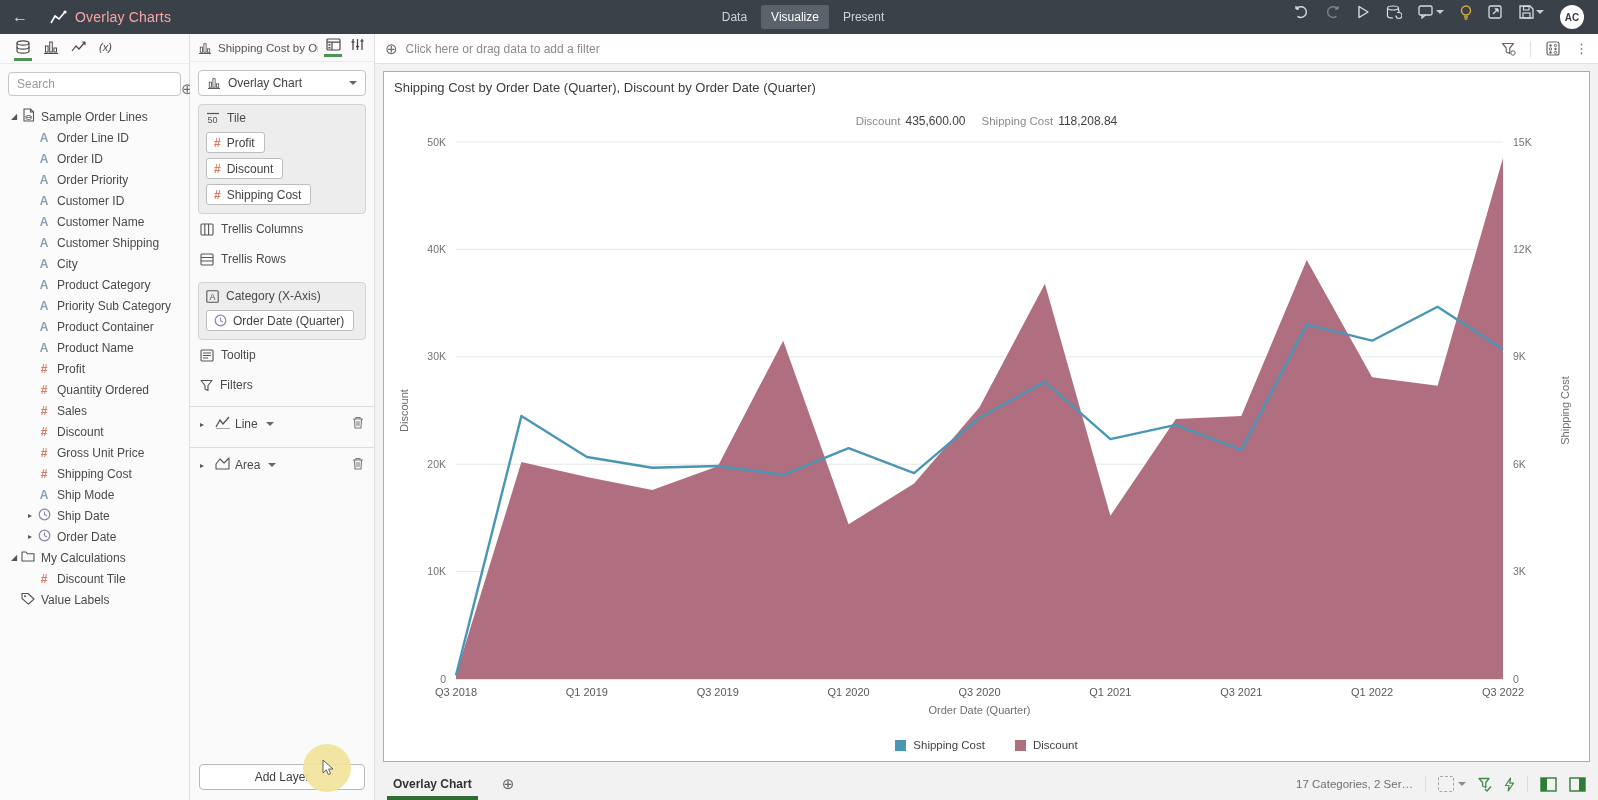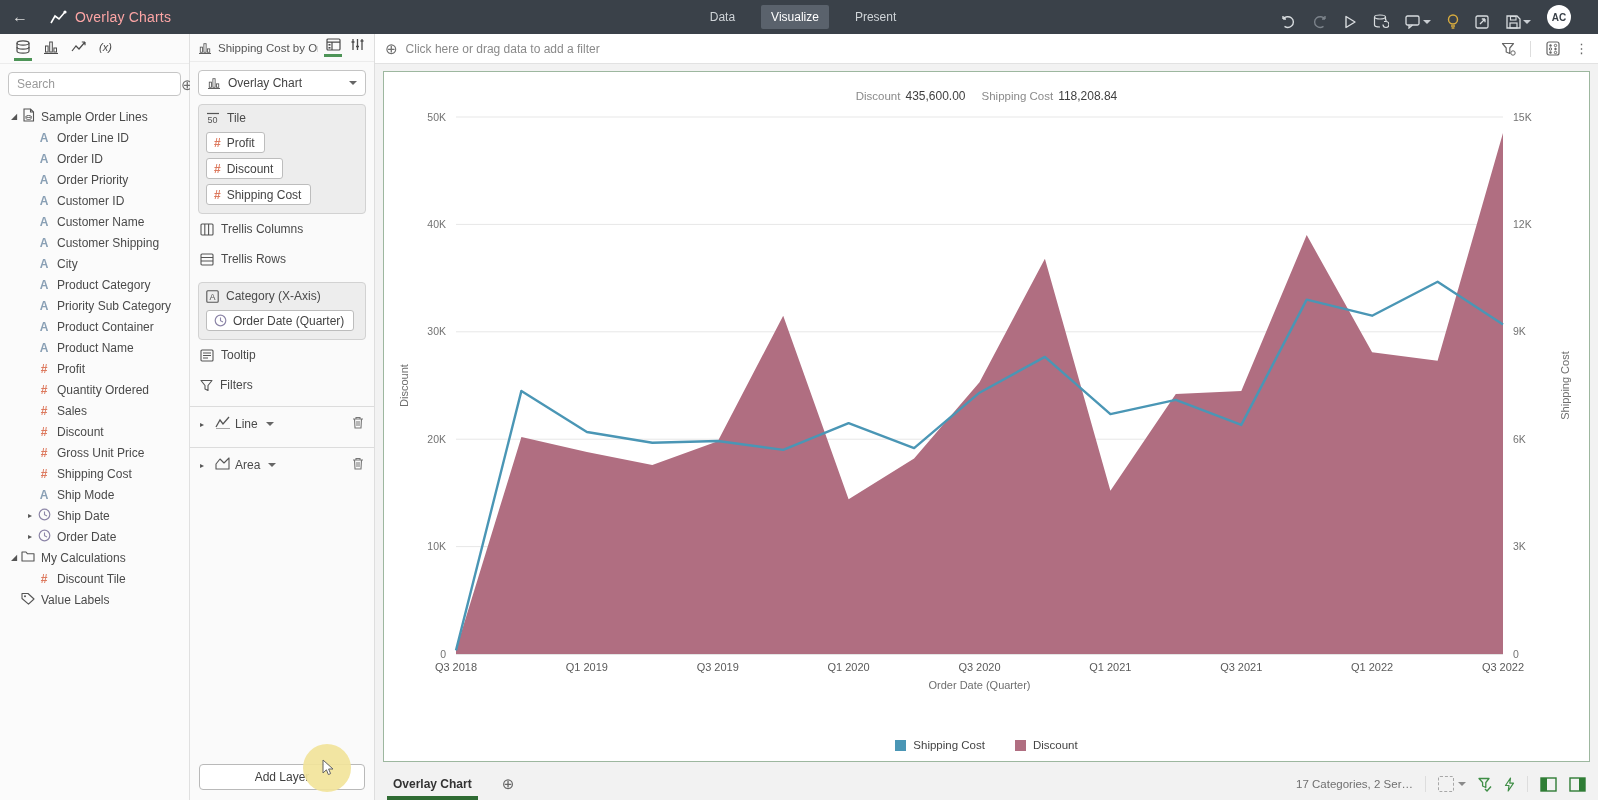--- a/index.html
+++ b/index.html
@@ -4,39 +4,39 @@
 <style>
   * { margin:0; padding:0; box-sizing:border-box; }
   html,body { width:1598px; height:800px; overflow:hidden;
     font-family:"Liberation Sans", sans-serif; background:#f2f2f2; color:#444; }
 
   
   .app-header { height:34px; background:#3a4149; display:flex; align-items:center; color:#e8e8e8; position:relative; }
   .back-btn { width:40px; text-align:center; font-size:16px; color:#dcdcdc; cursor:pointer; }
   .app-logo { margin-left:10px; display:flex; align-items:center; }
   .app-title { margin-left:8px; font-size:14px; color:#fca5a5; letter-spacing:.2px; }
-  .header-tabs { position:absolute; left:8px; right:0; display:flex; justify-content:center; gap:16px; pointer-events:none; }
+  .header-tabs { position:absolute; left:8px; right:0; display:flex; justify-content:center; gap:4px; pointer-events:none; }
   .header-tab { pointer-events:auto; font-size:12px; color:#cfd4d8; padding:5px 10px; border-radius:2px; cursor:pointer; }
   .header-tab.active { background:#5a626c; color:#fff; }
-  .header-right { margin-left:auto; display:flex; align-items:flex-end; gap:16px; padding-right:27px; }
+  .header-right { margin-left:auto; display:flex; align-items:flex-start; gap:16px; padding-right:14px; }
   .hicon { display:flex; align-items:center; gap:2px; cursor:pointer; }
   .hicon svg { display:block; }
   .caret { width:0; height:0; border-left:4px solid transparent; border-right:4px solid transparent; border-top:4px solid #c9ced3; }
   .avatar { width:24px; height:24px; border-radius:50%; background:#fff; color:#3a4149; font-size:10px; font-weight:bold; display:flex; align-items:center; justify-content:center; }
 
   
   .body-row { display:flex; height:766px; }
 
   
   .data-panel { width:190px; background:#fbfbfb; border-right:1px solid #e0e0e0; display:flex; flex-direction:column; }
   .dp-iconrow { height:30px; display:flex; align-items:flex-start; gap:2px; padding:6px 6px 0 10px; border-bottom:1px solid #ececec; }
   .dp-tabicon { width:26px; display:flex; flex-direction:column; align-items:center; gap:4px; cursor:pointer; }
   .dp-tabicon .ul { width:18px; height:3px; background:transparent; }
   .dp-tabicon.active .ul { background:#4d9457; }
-  .search-row { display:flex; align-items:center; padding:8px 8px 6px 8px; }
+  .search-row { display:flex; align-items:flex-end; padding:8px 8px 6px 8px; }
   .search-input { flex:1; height:24px; border:1px solid #c6c6c6; border-radius:4px; padding:0 8px; font-size:12px; color:#555; background:#fff; outline:none; }
   .search-input::placeholder { color:#9a9a9a; }
   .plus-circle { font-size:15px; color:#6f6f6f; cursor:pointer; line-height:1; }
   .tree { flex:1; overflow:hidden; padding:4px 0 0 0; }
   .tree-row { display:flex; align-items:center; height:21px; font-size:12px; color:#4a4a4a; cursor:pointer; white-space:nowrap; }
   .tree-caret { width:12px; text-align:center; font-size:8px; color:#555; flex:none; }
   .tree-ic { width:16px; flex:none; text-align:center; margin-right:5px; }
   .ic-text { color:#8aa0b5; font-size:12px; font-weight:bold; }
   .ic-measure { color:#dd7a5f; font-size:12px; font-weight:bold; }
 
@@ -70,21 +70,21 @@
   .filter-bar-right { margin-left:auto; display:flex; align-items:center; gap:14px; }
   .vdiv { width:1px; height:16px; background:#ddd; }
   .kebab { font-size:13px; color:#666; letter-spacing:0; cursor:pointer; line-height:1; }
 
   .canvas-body { flex:1; padding:7px 8px 6px 8px; }
   .viz-card { background:#fff; border:1px solid #9db79f; height:100%; padding:8px 10px 4px 10px; display:flex; flex-direction:column; }
   .viz-title { font-size:13px; color:#3c3c3c; }
   .kpi-block { text-align:center; margin-top:6px; }
   .kpi-main { font-size:12px; color:#666; }
   .kpi-main b { font-size:16px; color:#1f1f1f; margin-left:8px; letter-spacing:.2px; }
-  .kpi-sub { margin-top:3px; font-size:11.5px; color:#8a8a8a; }
+  .kpi-sub { margin-top:13px; font-size:11.5px; color:#8a8a8a; }
   .kpi-sub b { color:#3f3f3f; font-weight:normal; font-size:12px; margin-left:5px; }
   .kpi-sub .pair { margin:0 8px; }
   .chart-wrap { flex:1; }
   .legend-row { display:flex; justify-content:center; gap:30px; padding:2px 0 6px 0; }
   .legend-item { display:flex; align-items:center; gap:7px; font-size:11.5px; color:#444; }
   .legend-swatch { width:11px; height:11px; }
 
   .canvas-tabs { height:32px; display:flex; align-items:center; padding:0 0 0 12px; background:#f2f2f2; }
   .canvas-tab { font-size:12px; font-weight:bold; color:#333; padding:0 6px; height:100%; display:flex; align-items:center; position:relative; cursor:pointer; }
   .canvas-tab .ul { position:absolute; left:0; right:0; bottom:0; height:4px; background:#2f6b33; }
@@ -517,20 +517,21 @@
             <circle cx="10.5" cy="8" r="1.2" fill="#666"></circle>
             <circle cx="5.5" cy="11.5" r="1.2" fill="#666"></circle>
             <circle cx="10.5" cy="11.5" r="1.2" stroke="#666" fill="none"></circle>
           </svg>
         <span class="kebab">⋮</span>
       </div>
     </div>
 
     <div class="canvas-body">
       <div class="viz-card">
+        <div class="viz-title">Shipping Cost by Order Date (Quarter), Discount by Order Date (Quarter)</div>
         <div class="kpi-block">
           <div class="kpi-sub" id="kpi-sub"><span class="pair"><span>Discount</span><b>435,600.00</b></span><span class="pair"><span>Shipping Cost</span><b>118,208.84</b></span></div>
         </div>
         <div class="chart-wrap" id="chart-wrap"><svg width="1185" height="601">
               <line x1="62" y1="551" x2="1109" y2="551" stroke="#c9c9c9" stroke-width="1"></line>
               <text x="52" y="554.5" text-anchor="end" font-size="10.5" fill="#737373">0</text>
               <text x="1119" y="554.5" text-anchor="start" font-size="10.5" fill="#737373">0</text>
               <line x1="62" y1="443.6" x2="1109" y2="443.6" stroke="#e7e7e7" stroke-width="1"></line>
               <text x="52" y="447.1" text-anchor="end" font-size="10.5" fill="#737373">10K</text>
               <text x="1119" y="447.1" text-anchor="start" font-size="10.5" fill="#737373">3K</text>

